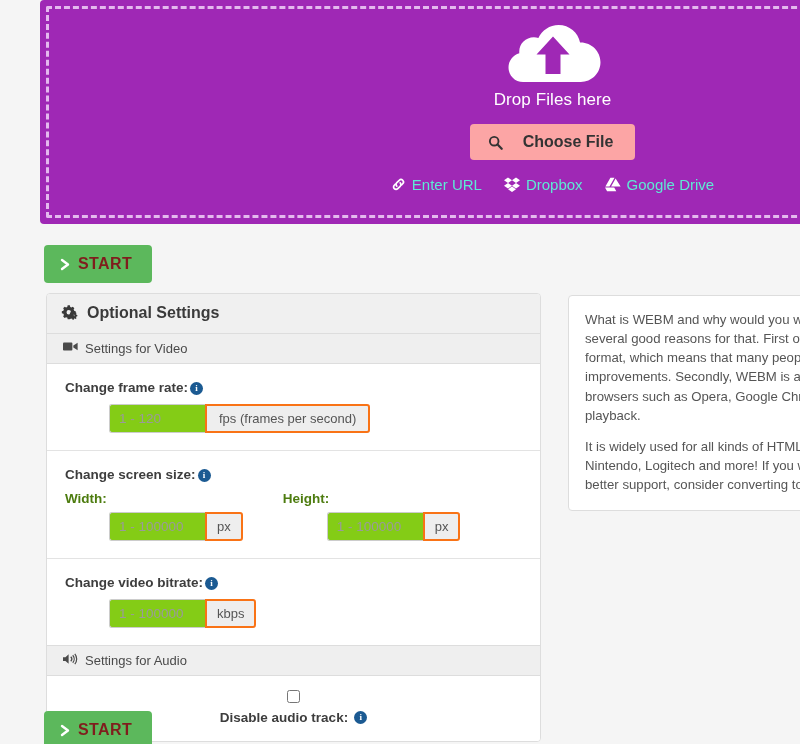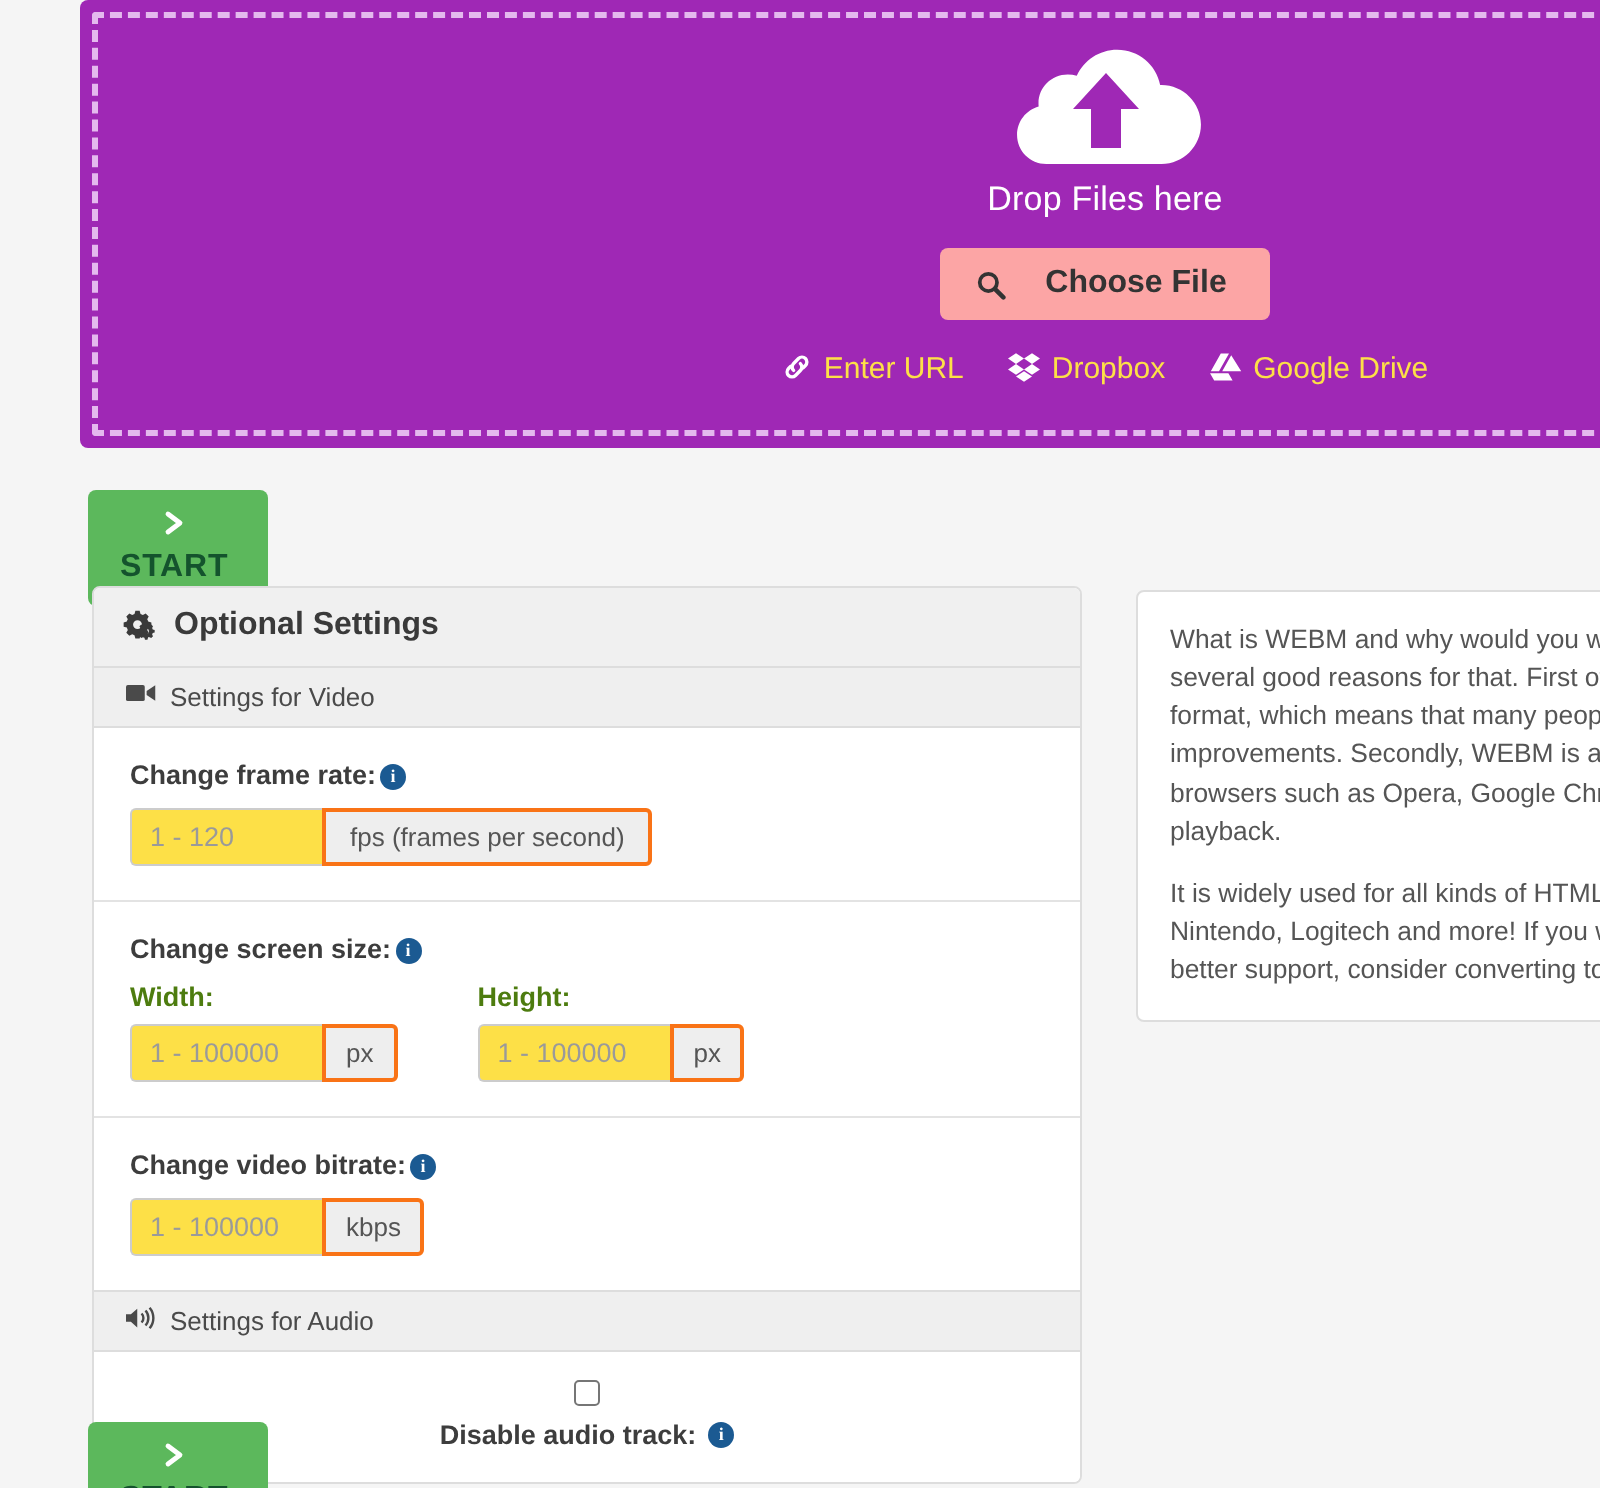--- a/index.html
+++ b/index.html
@@ -62,44 +62,43 @@
   .choose-file svg { display: block; }
   .dz-links {
     margin-top: 16px;
     display: flex;
     justify-content: center;
     gap: 22px;
     font-size: 15px;
   }
   .dz-link {
     display: inline-flex;
-    align-items: flex-start;
+    align-items: center;
     gap: 6px;
-    color: #fde047;
+    color: #5eead4;
     text-decoration: none;
     cursor: pointer;
   }
   .dz-link svg { display: block; }
 
   
   .start-btn {
     display: inline-flex;
     align-items: center;
     gap: 7px;
     background: #5cb85c;
-    color: #14532d;
+    color: #7f1d1d;
     border: none;
     border-radius: 4px;
     padding: 10px 20px 10px 16px;
     font-size: 16px;
     font-weight: bold;
     letter-spacing: .4px;
     cursor: pointer;
     font-family: "Liberation Sans", sans-serif;
-    flex-direction: column;
   }
   .start-top { position: absolute; left: 44px; top: 245px; }
   .start-bottom { position: absolute; left: 44px; top: 711px; }
   .chev { display: block; }
 
   
   .settings-panel {
     position: absolute;
     left: 46px; top: 293px;
     width: 495px;
@@ -149,27 +148,28 @@
     font-weight: bold;
     color: #4d7c0f;
     margin-bottom: 6px;
   }
   .input-group { display: inline-flex; align-items: stretch; }
   .ig-input {
     width: 96px;
     height: 29px;
     border: 1px solid #cccccc;
     border-right: none;
-    background: #fde047;
+    background: #84cc16;
     padding: 0 9px;
     font-size: 13.5px;
     color: #555555;
     font-family: "Liberation Sans", sans-serif;
     outline: none;
     border-radius: 3px 0 0 3px;
+    margin-left: 44px;
   }
   .ig-input::placeholder { color: #9a9a9a; }
   .ig-addon {
     display: flex;
     align-items: center;
     height: 29px;
     padding: 0 10px;
     background: #eeeeee;
     border: 2px solid #f97316;
     font-size: 13px;

